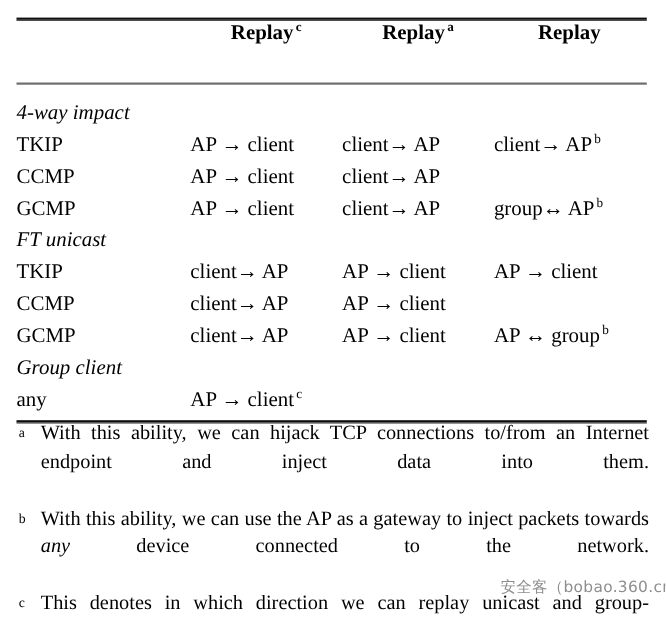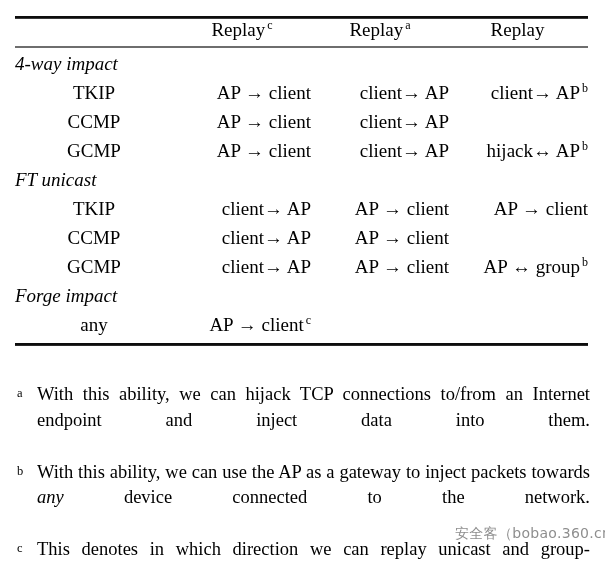--- a/index.html
+++ b/index.html
@@ -54,40 +54,40 @@
   table.impact col.c-forge  { width: 139px; }
 
   table.impact th,
   table.impact td {
     padding: 0;
     border: none;
     vertical-align: baseline;
   }
 
   thead th {
-    height: 27px;
-    font-weight: normal;
+    height: 56px;
+    font-weight: bold;
     text-align: center;
   }
   thead th.th-label { text-align: left; }
 
   tbody td { height: 29px; }
-  tbody tr:first-child td { padding-top: 5px; }
+  tbody tr:first-child td { padding-top: 15px; }
 
   td.label-group {
     text-align: left;
     font-style: italic;
     padding-left: 10px;
   }
   td.label-row {
-    text-align: center;
+    text-align: left;
     padding-right: 3px;
   }
   td.cell {
-    text-align: right;
+    text-align: left;
     white-space: nowrap;
   }
 
   sup.fn {
     font-size: 12px;
     vertical-align: super;
     line-height: 0;
     padding-left: 2px;
   }
 
@@ -184,21 +184,21 @@
         <tr>
           <td class="label-row">CCMP</td>
           <td class="cell"><span>AP → client</span></td>
           <td class="cell"><span>client→ AP</span></td>
           <td class="cell"></td>
         </tr>
         <tr>
           <td class="label-row">GCMP</td>
           <td class="cell"><span>AP → client</span></td>
           <td class="cell"><span>client→ AP</span></td>
-          <td class="cell"><span>hijack↔ AP</span><sup class="fn">b</sup></td>
+          <td class="cell"><span>group↔ AP</span><sup class="fn">b</sup></td>
         </tr>
         <tr>
           <td class="label-group">FT unicast</td>
           <td></td>
           <td></td>
           <td></td>
         </tr>
         <tr>
           <td class="label-row">TKIP</td>
           <td class="cell"><span>client→ AP</span></td>
@@ -211,21 +211,21 @@
           <td class="cell"><span>AP → client</span></td>
           <td class="cell"></td>
         </tr>
         <tr>
           <td class="label-row">GCMP</td>
           <td class="cell"><span>client→ AP</span></td>
           <td class="cell"><span>AP → client</span></td>
           <td class="cell"><span>AP ↔ group</span><sup class="fn">b</sup></td>
         </tr>
         <tr>
-          <td class="label-group">Forge impact</td>
+          <td class="label-group">Group client</td>
           <td></td>
           <td></td>
           <td></td>
         </tr>
         <tr>
           <td class="label-row">any</td>
           <td class="cell"><span>AP → client</span><sup class="fn">c</sup></td>
           <td class="cell"></td>
           <td class="cell"></td>
         </tr>

